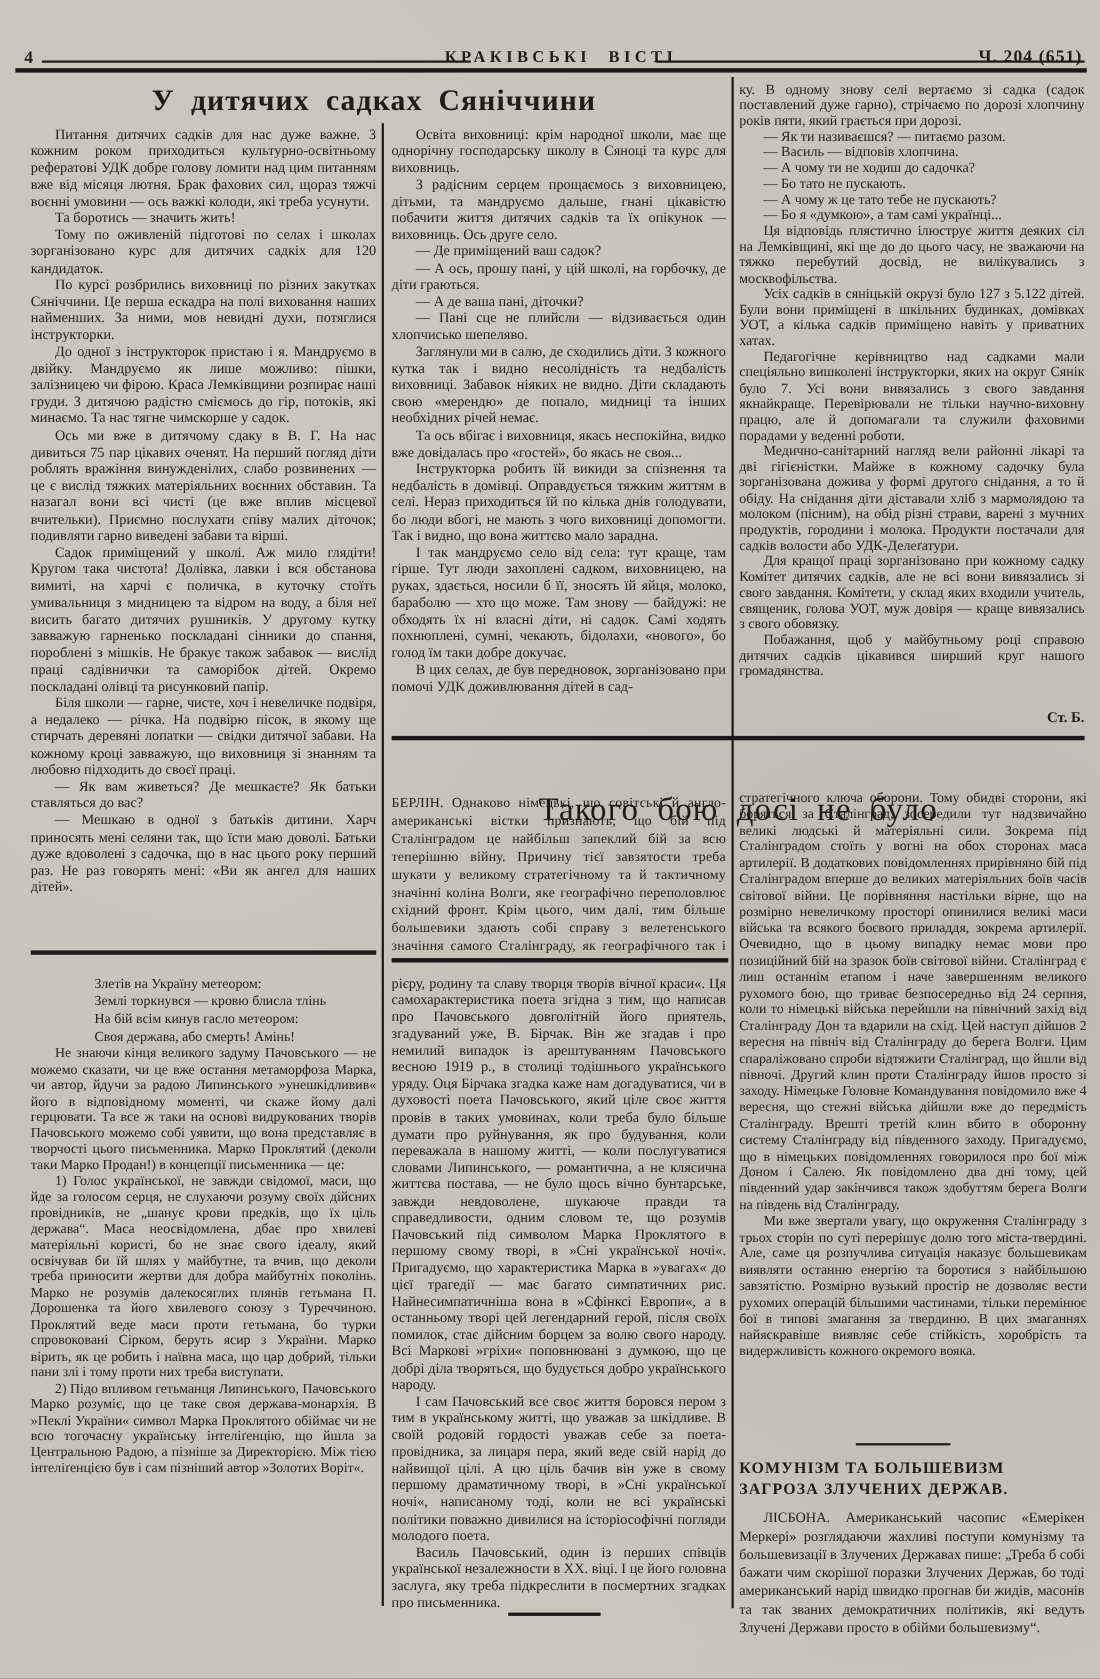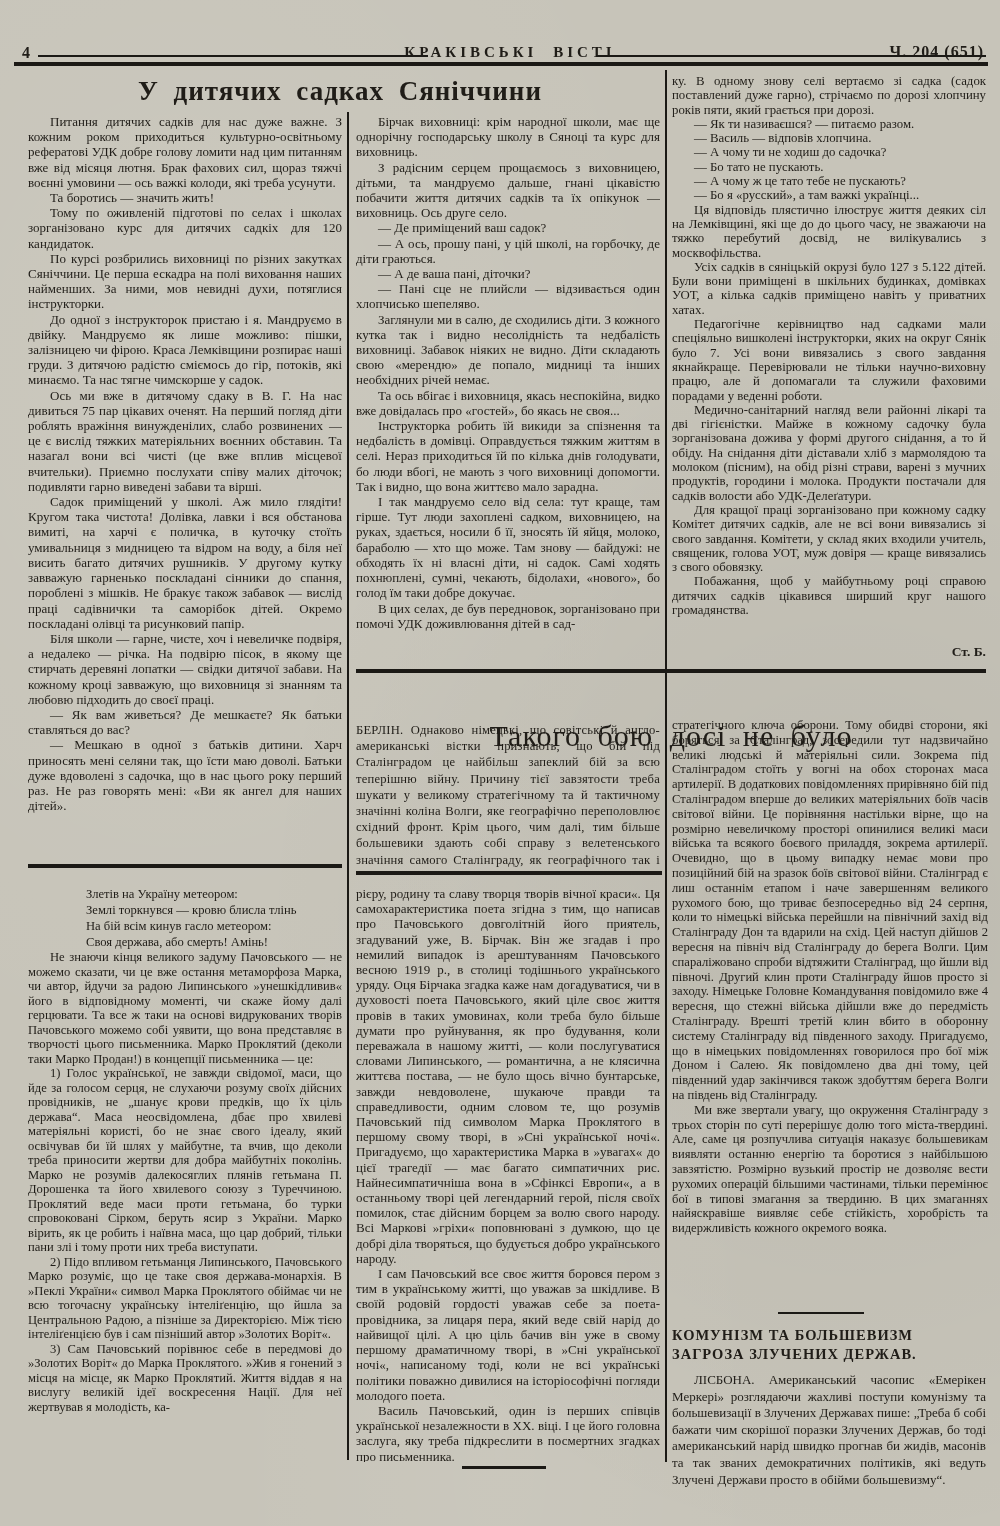--- a/index.html
+++ b/index.html
@@ -58,41 +58,41 @@
       <p>По курсі розбрились виховниці по різних закутках Сяніччини. Це перша ескадра на полі виховання наших найменших. За ними, мов невидні духи, потяглися інструкторки.</p>
       <p>До одної з інструкторок пристаю і я. Мандруємо в двійку. Мандруємо як лише можливо: пішки, залізницею чи фірою. Краса Лемківщини розпирає наші груди. З дитячою радістю сміємось до гір, потоків, які минаємо. Та нас тягне чимскорше у садок.</p>
       <p>Ось ми вже в дитячому сдаку в В. Г. На нас дивиться 75 пар цікавих оченят. На перший погляд діти роблять вражіння винужденілих, слабо розвинених — це є вислід тяжких матеріяльних воєнних обставин. Та назагал вони всі чисті (це вже вплив місцевої вчительки). Приємно послухати співу малих діточок; подивляти гарно виведені забави та вірші.</p>
       <p>Садок приміщений у школі. Аж мило глядіти! Кругом така чистота! Долівка, лавки і вся обстанова вимиті, на харчі є поличка, в куточку стоїть умивальниця з мидницею та відром на воду, а біля неї висить багато дитячих рушників. У другому кутку завважую гарненько поскладані сінники до спання, пороблені з мішків. Не бракує також забавок — вислід праці садівнички та саморібок дітей. Окремо поскладані олівці та рисунковий папір.</p>
       <p>Біля школи — гарне, чисте, хоч і невеличке подвіря, а недалеко — річка. На подвірю пісок, в якому ще стирчать деревяні лопатки — свідки дитячої забави. На кожному кроці завважую, що виховниця зі знанням та любовю підходить до своєї праці.</p>
       <p>— Як вам живеться? Де мешкаєте? Як батьки ставляться до вас?</p>
       <p>— Мешкаю в одної з батьків дитини. Харч приносять мені селяни так, що їсти маю доволі. Батьки дуже вдоволені з садочка, що в нас цього року перший раз. Не раз говорять мені: «Ви як ангел для наших дітей».</p>
     </div>
 
   <div class="abs col body-a" style="left:356px; top:114px; width:304px; height:556px;">
-      <p>Бірчак виховниці: крім народної школи, має ще однорічну господарську школу в Сяноці та курс для виховниць.</p>
+      <p>Освіта виховниці: крім народної школи, має ще однорічну господарську школу в Сяноці та курс для виховниць.</p>
       <p>З радісним серцем прощаємось з виховницею, дітьми, та мандруємо дальше, гнані цікавістю побачити життя дитячих садків та їх опікунок — виховниць. Ось друге село.</p>
       <p>— Де приміщений ваш садок?</p>
       <p>— А ось, прошу пані, у цій школі, на горбочку, де діти граються.</p>
       <p>— А де ваша пані, діточки?</p>
       <p>— Пані сце не плийсли — відзивається один хлопчисько шепеляво.</p>
       <p>Заглянули ми в салю, де сходились діти. З кожного кутка так і видно несолідність та недбалість виховниці. Забавок ніяких не видно. Діти складають свою «мерендю» де попало, мидниці та інших необхідних річей немає.</p>
       <p>Та ось вбігає і виховниця, якась неспокійна, видко вже довідалась про «гостей», бо якась не своя...</p>
       <p>Інструкторка робить їй викиди за спізнення та недбалість в домівці. Оправдується тяжким життям в селі. Нераз приходиться їй по кілька днів голодувати, бо люди вбогі, не мають з чого виховниці допомогти. Так і видно, що вона життєво мало зарадна.</p>
       <p>І так мандруємо село від села: тут краще, там гірше. Тут люди захоплені садком, виховницею, на руках, здається, носили б її, зносять їй яйця, молоко, бараболю — хто що може. Там знову — байдужі: не обходять їх ні власні діти, ні садок. Самі ходять похнюплені, сумні, чекають, бідолахи, «нового», бо голод їм таки добре докучає.</p>
       <p>В цих селах, де був передновок, зорганізовано при помочі УДК доживлювання дітей в сад-</p>
     </div>
 
   <div class="abs col body-b no-first-indent" style="left:672px; top:74px; width:314px; height:570px;">
       <p>ку. В одному знову селі вертаємо зі садка (садок поставлений дуже гарно), стрічаємо по дорозі хлопчину років пяти, який грається при дорозі.</p>
       <p>— Як ти називаєшся? — питаємо разом.</p>
       <p>— Василь — відповів хлопчина.</p>
       <p>— А чому ти не ходиш до садочка?</p>
       <p>— Бо тато не пускають.</p>
       <p>— А чому ж це тато тебе не пускають?</p>
-      <p>— Бо я «русский», а там важкі українці...</p>
+      <p>— Бо я «думкою», а там самі українці...</p>
       <p>Ця відповідь плястично ілюструє життя деяких сіл на Лемківщині, які ще до до цього часу, не зважаючи на тяжко перебутий досвід, не вилікувались з москвофільства.</p>
       <p>Усіх садків в сяніцькій окрузі було 127 з 5.122 дітей. Були вони приміщені в шкільних будинках, домівках УОТ, а кілька садків приміщено навіть у приватних хатах.</p>
       <p>Педагогічне керівництво над садками мали спеціяльно вишколені інструкторки, яких на округ Сянік було 7. Усі вони вивязались з свого завдання якнайкраще. Перевірювали не тільки научно-виховну працю, але й допомагали та служили фаховими порадами у веденні роботи.</p>
       <p>Медично-санітарний нагляд вели районні лікарі та дві гігієністки. Майже в кожному садочку була зорганізована дожива у формі другого снідання, а то й обіду. На снідання діти діставали хліб з мармолядою та молоком (пісним), на обід різні страви, варені з мучних продуктів, городини і молока. Продукти постачали для садків волости або УДК-Делеґатури.</p>
       <p>Для кращої праці зорганізовано при кожному садку Комітет дитячих садків, але не всі вони вивязались зі свого завдання. Комітети, у склад яких входили учитель, священик, голова УОТ, муж довіря — краще вивязались з свого обовязку.</p>
       <p>Побажання, щоб у майбутньому році справою дитячих садків цікавився ширший круг нашого громадянства.</p>
     </div>
   <div class="abs byline" style="left:672px; top:644px; width:314px;">Ст. Б.</div>
 
   <div class="rule" style="left:28px; top:864px; width:314px; height:4px;"></div>
@@ -114,21 +114,20 @@
     <div>
         <p class="poem-line">Злетів на Україну метеором:</p>
         <p class="poem-line">Землі торкнувся — кровю блисла тлінь</p>
         <p class="poem-line">На бій всім кинув гасло метеором:</p>
         <p class="poem-line">Своя держава, або смерть! Амінь!</p>
       </div>
     <div>
         <p>Не знаючи кінця великого задуму Пачовського — не можемо сказати, чи це вже остання метаморфоза Марка, чи автор, йдучи за радою Липинського »унешкідливив« його в відповідному моменті, чи скаже йому далі герцювати. Та все ж таки на основі видрукованих творів Пачовського можемо собі уявити, що вона представляє в творчості цього письменника. Марко Проклятий (деколи таки Марко Продан!) в концепції письменника — це:</p>
         <p>1) Голос української, не завжди свідомої, маси, що йде за голосом серця, не слухаючи розуму своїх дійсних провідників, не „шанує крови предків, що їх ціль держава“. Маса неосвідомлена, дбає про хвилеві матеріяльні користі, бо не знає свого ідеалу, який освічував би їй шлях у майбутне, та вчив, що деколи треба приносити жертви для добра майбутніх поколінь. Марко не розумів далекосяглих плянів гетьмана П. Дорошенка та його хвилевого союзу з Туреччиною. Проклятий веде маси проти гетьмана, бо турки спровоковані Сірком, беруть ясир з України. Марко вірить, як це робить і наївна маса, що цар добрий, тільки пани злі і тому проти них треба виступати.</p>
         <p>2) Підо впливом гетьманця Липинського, Пачовського Марко розуміє, що це таке своя держава-монархія. В »Пеклі України« символ Марка Проклятого обіймає чи не всю тогочасну українську інтеліґенцію, що йшла за Центральною Радою, а пізніше за Директорією. Між тією інтеліґенцією був і сам пізніший автор »Золотих Воріт«.</p>
-        <p>3) Сам Пачовський порівнює себе в передмові до »Золотих Воріт« до Марка Проклятого. »Жив я гонений з місця на місце, як Марко Проклятий. Життя віддав я на вислугу великій ідеї воскресення Нації. Для неї жертвував я молодість, ка-</p>
       </div>
   </div>
 
   <div class="abs col body-a no-first-indent" style="left:356px; top:886px; width:304px; height:576px;">
       <p>рієру, родину та славу творця творів вічної краси«. Ця самохарактеристика поета згідна з тим, що написав про Пачовського довголітній його приятель, згадуваний уже, В. Бірчак. Він же згадав і про немилий випадок із арештуванням Пачовського весною 1919 р., в столиці тодішнього українського уряду. Оця Бірчака згадка каже нам догадуватися, чи в духовості поета Пачовського, який ціле своє життя провів в таких умовинах, коли треба було більше думати про руйнування, як про будування, коли переважала в нашому житті, — коли послугуватися словами Липинського, — романтична, а не клясична життєва постава, — не було щось вічно бунтарське, завжди невдоволене, шукаюче правди та справедливости, одним словом те, що розумів Пачовський під символом Марка Проклятого в першому свому творі, в »Сні української ночі«. Пригадуємо, що характеристика Марка в »увагах« до цієї трагедії — має багато симпатичних рис. Найнесимпатичніша вона в »Сфінксі Европи«, а в останньому творі цей легендарний герой, після своїх помилок, стає дійсним борцем за волю свого народу. Всі Маркові »гріхи« поповнювані з думкою, що це добрі діла творяться, що будується добро українського народу.</p>
       <p>І сам Пачовський все своє життя боровся пером з тим в українському житті, що уважав за шкідливе. В своїй родовій гордості уважав себе за поета-провідника, за лицаря пера, який веде свій нарід до найвищої цілі. А цю ціль бачив він уже в свому першому драматичному творі, в »Сні української ночі«, написаному тоді, коли не всі українські політики поважно дивилися на історіософічні погляди молодого поета.</p>
       <p>Василь Пачовський, один із перших співців української незалежности в XX. віці. І це його головна заслуга, яку треба підкреслити в посмертних згадках про письменника.</p>
     </div>
   <div class="rule" style="left:462px; top:1466px; width:84px; height:3px;"></div>
 

